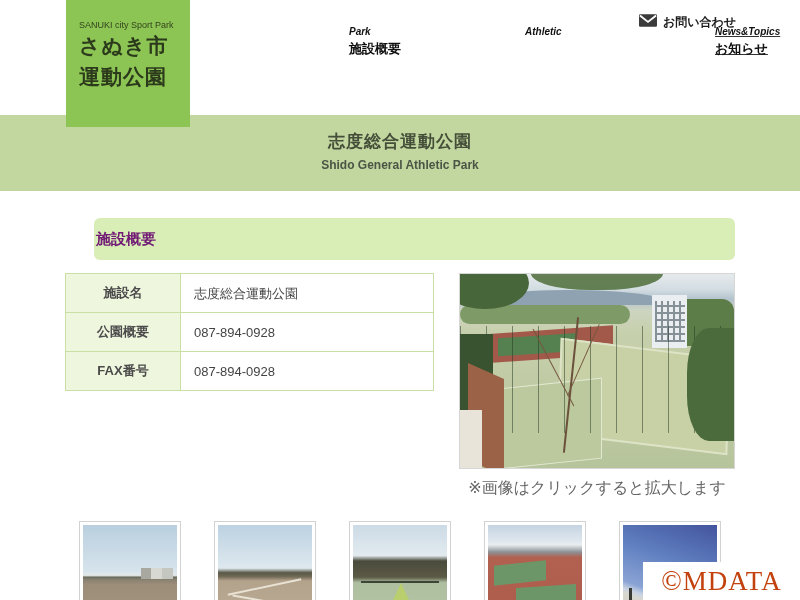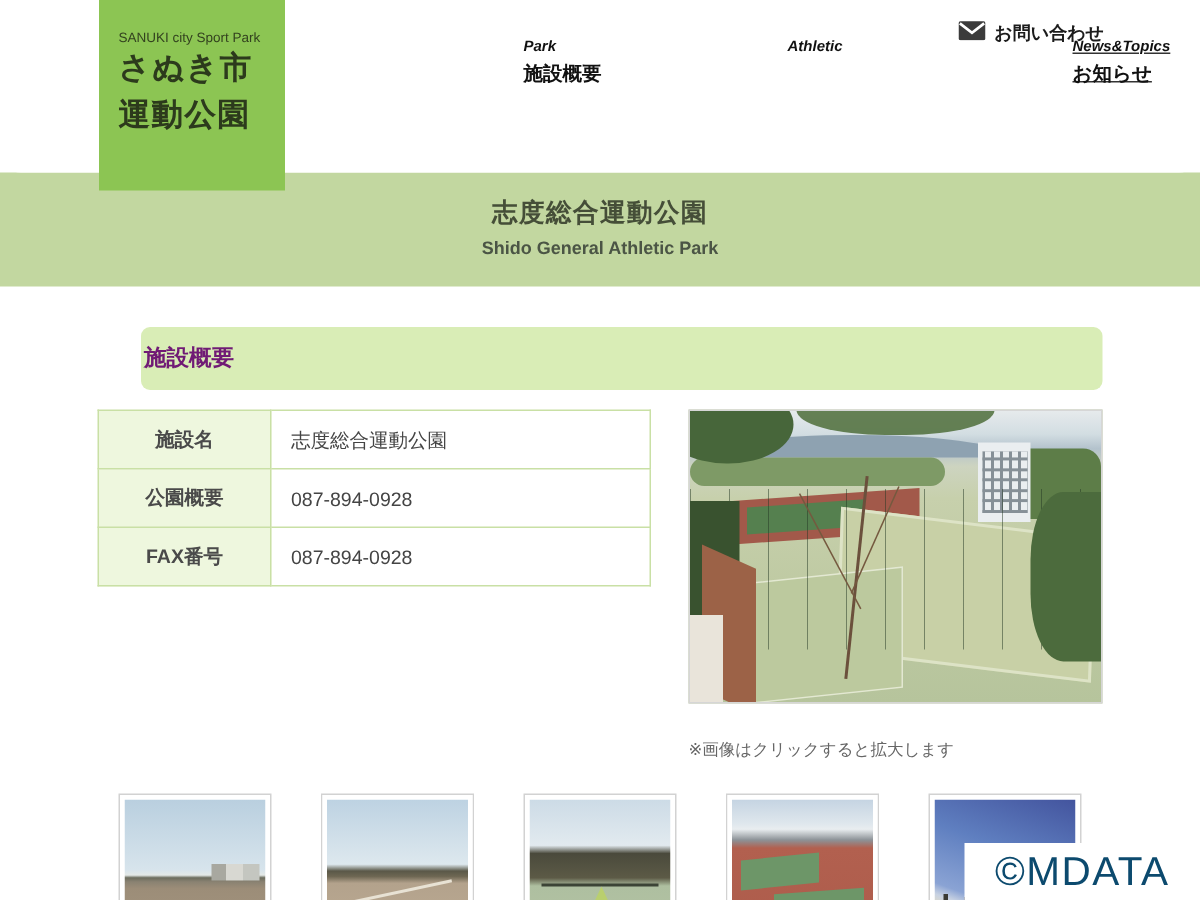--- a/index.html
+++ b/index.html
@@ -88,21 +88,21 @@
   .ph-hedge-left { left:0; top:31%; width:12%; height:46%; background:#39522f; }
   .ph-slope { left:3%; top:50%; width:13%; height:50%; background:#9c6247; transform: skewY(24deg); }
   .ph-wall { left:0; top:70%; width:8%; height:30%; background:#e9e4da; }
   .ph-foliage-tl { left:-7%; top:-9%; width:32%; height:27%; background:#47663a; border-radius: 50%; }
   .ph-foliage-tc { left:26%; top:-11%; width:48%; height:19%; background:rgba(82,113,63,.88); border-radius: 45%; }
   .ph-foliage-r { left:83%; top:28%; width:20%; height:58%; background:#4c6b3d; border-radius: 40% 0 0 40%; }
   .ph-branch1 { left:40%; top:22%; width:2px; height:70%; background:#6b503c; transform: rotate(6deg); }
   .ph-branch2 { left:34%; top:26%; width:1px; height:45%; background:#75593f; transform: rotate(-28deg); }
   .ph-branch3 { left:45%; top:24%; width:1px; height:40%; background:#75593f; transform: rotate(24deg); }
 
-  .photo-note { margin-top: 23px; font-size: 11px; color: #666; }
+  .photo-note { margin-top: 9px; font-size: 16px; color: #666; text-align: center; }
 
   
   .gallery { margin-top: 23px; display: flex; justify-content: space-between; padding: 0 15px; }
   .thumb {
     width: 100px; height: 96px; background: #fff; border: 3px solid #fff;
     box-shadow: 0 0 0 1px #d2d2d2; cursor: pointer; position: relative; overflow: hidden;
   }
   .thumb-art { position: absolute; left:0; top:0; width: 100%; height: 100%; }
   .t1 { background:
     linear-gradient(180deg,#b9cfdf 0%,#d7e4ec 52%,#e4e9e7 56%,#6c6d5e 58%,#8a8272 61%,#9c8d78 66%,#a4957f 100%); }
@@ -123,21 +123,21 @@
   .t4::after { content:""; position:absolute; left:30%; top:68%; width:64%; height:26%; background:#6d9668; transform: skewY(-4deg); }
   .t5 { background:
     linear-gradient(200deg,#43549e 0%,#5f7fc0 40%,#8aa3d4 72%,#c8d2e2 78%,#d8d8d0 82%,#cfcabc 100%); }
   .t5::after { content:""; position:absolute; left:6%; top:70%; width:3px; height:20%; background:#3a3a34;
     box-shadow: 14px 2px 0 #3a3a34, 28px 4px 0 #3a3a34; }
 
   
   .watermark {
     position: absolute; right: 0; bottom: 0; width: 157px; height: 38px;
     background: #fff; display: flex; align-items: center; justify-content: center;
-    font-size: 27px; color: #0c4a6e; letter-spacing: 1px; z-index: 20;
+    font-size: 27px; color: #c2410c; letter-spacing: 1px; z-index: 20; font-family: Liberation Serif, serif;
   }
 </style>
 </head>
 <body>
 
 <div class="header">
   <div class="logo-box">
     <div class="logo-tagline">SANUKI city Sport Park</div>
     <div class="logo-title">
       <div>さぬき市</div>

